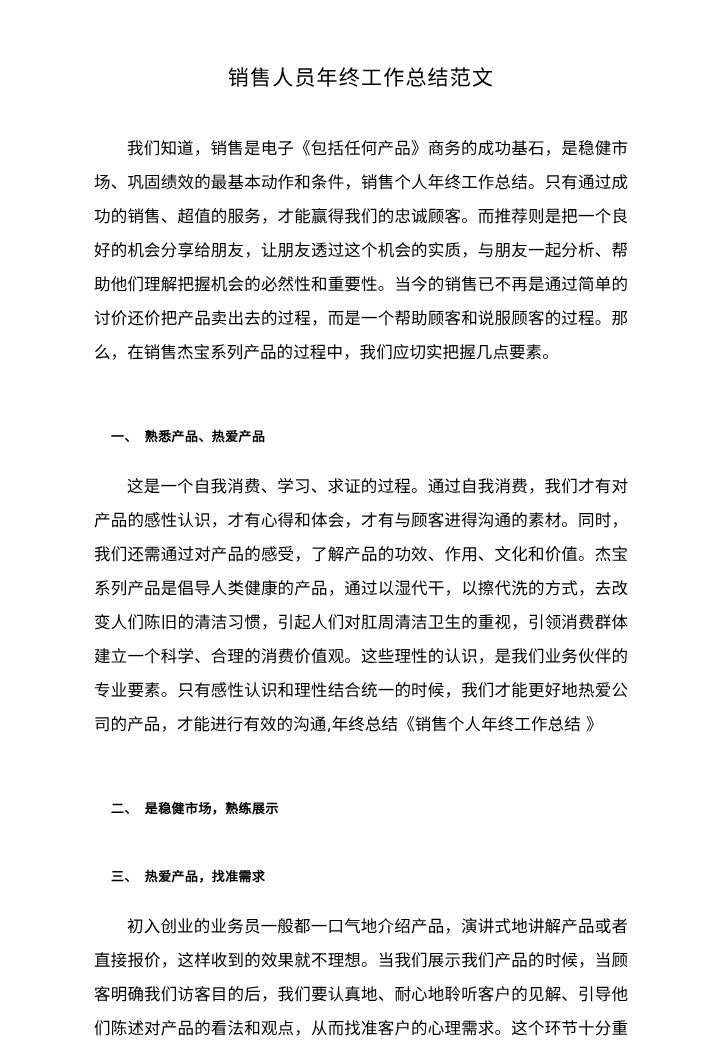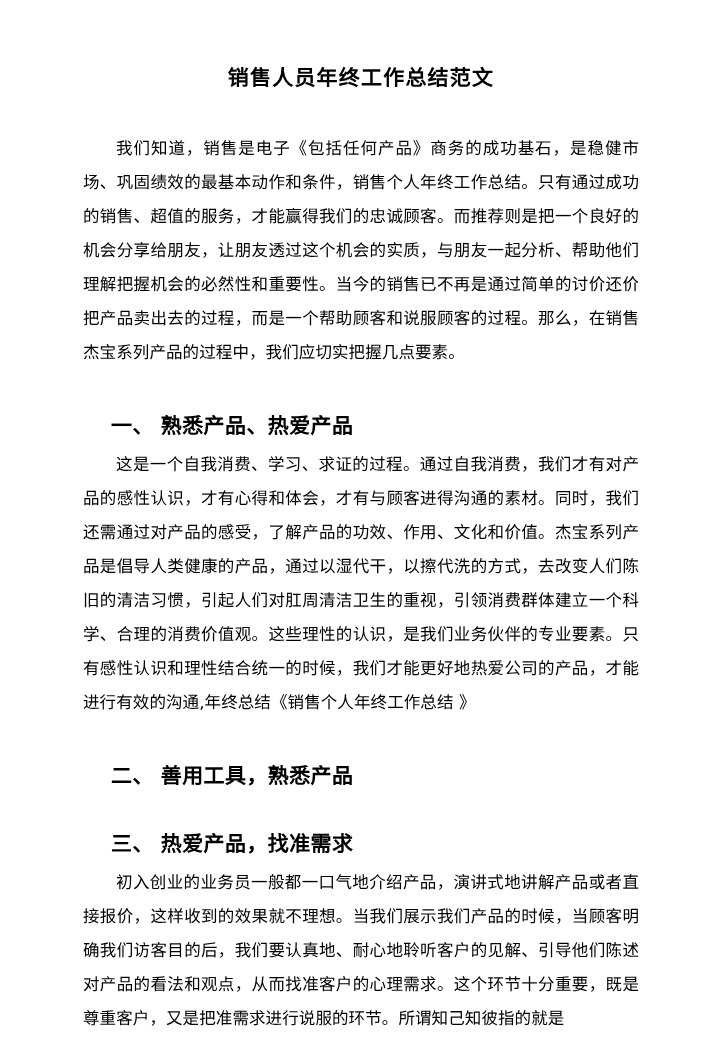--- a/index.html
+++ b/index.html
@@ -24,47 +24,47 @@
     position: absolute;
     left: 78px;
     top: 0;
     width: 566px;
   }
   .doc-title {
     margin: 0;
     padding: 0;
     text-align: center;
     font-family: "DejaVu Sans", "Liberation Sans", sans-serif;
-    font-weight: bold;
+    font-weight: normal;
     font-size: 21px;
     line-height: 28px;
     letter-spacing: 1.2px;
     padding-top: 64px;
     padding-bottom: 0;
     color: #000000;
   }
   .body-block {
     margin-top: 40px;
   }
   p.para {
-    margin: 5px;
+    margin: 16px;
     padding: 0;
     font-size: 16.5px;
     line-height: 34px;
     text-align: justify;
     text-justify: inter-ideograph;
     text-indent: 33px;
     letter-spacing: 0.1px;
     color: #000000;
     word-break: break-all;
   }
   h2.section-heading {
     margin: 0;
     padding: 0;
-    font-size: 21px;
+    font-size: 13px;
     line-height: 34px;
     font-weight: bold;
     text-indent: 33px;
     letter-spacing: 0.4px;
     color: #000000;
   }
   .gap-before-heading {
     height: 34px;
   }
   .heading-num {
@@ -86,21 +86,21 @@
       <div class="gap-before-heading"></div>
 
       <h2 class="section-heading">
         <span class="heading-num">一、</span><span>熟悉产品、热爱产品</span>
       </h2>
       <p class="para">这是一个自我消费、学习、求证的过程。通过自我消费，我们才有对产品的感性认识，才有心得和体会，才有与顾客进得沟通的素材。同时，我们还需通过对产品的感受，了解产品的功效、作用、文化和价值。杰宝系列产品是倡导人类健康的产品，通过以湿代干，以擦代洗的方式，去改变人们陈旧的清洁习惯，引起人们对肛周清洁卫生的重视，引领消费群体建立一个科学、合理的消费价值观。这些理性的认识，是我们业务伙伴的专业要素。只有感性认识和理性结合统一的时候，我们才能更好地热爱公司的产品，才能进行有效的沟通,年终总结《销售个人年终工作总结 》</p>
 
       <div class="gap-before-heading"></div>
 
       <h2 class="section-heading">
-        <span class="heading-num">二、</span><span>善用工具，熟悉产品</span>
+        <span class="heading-num">二、</span><span>是稳健市场，熟练展示</span>
       </h2>
 
       <div class="gap-before-heading"></div>
 
       <h2 class="section-heading">
         <span class="heading-num">三、</span><span>热爱产品，找准需求</span>
       </h2>
       <p class="para">初入创业的业务员一般都一口气地介绍产品，演讲式地讲解产品或者直接报价，这样收到的效果就不理想。当我们展示我们产品的时候，当顾客明确我们访客目的后，我们要认真地、耐心地聆听客户的见解、引导他们陈述对产品的看法和观点，从而找准客户的心理需求。这个环节十分重要，既是尊重客户，又是把准需求进行说服的环节。所谓知己知彼指的就是</p>
 
     </div>

